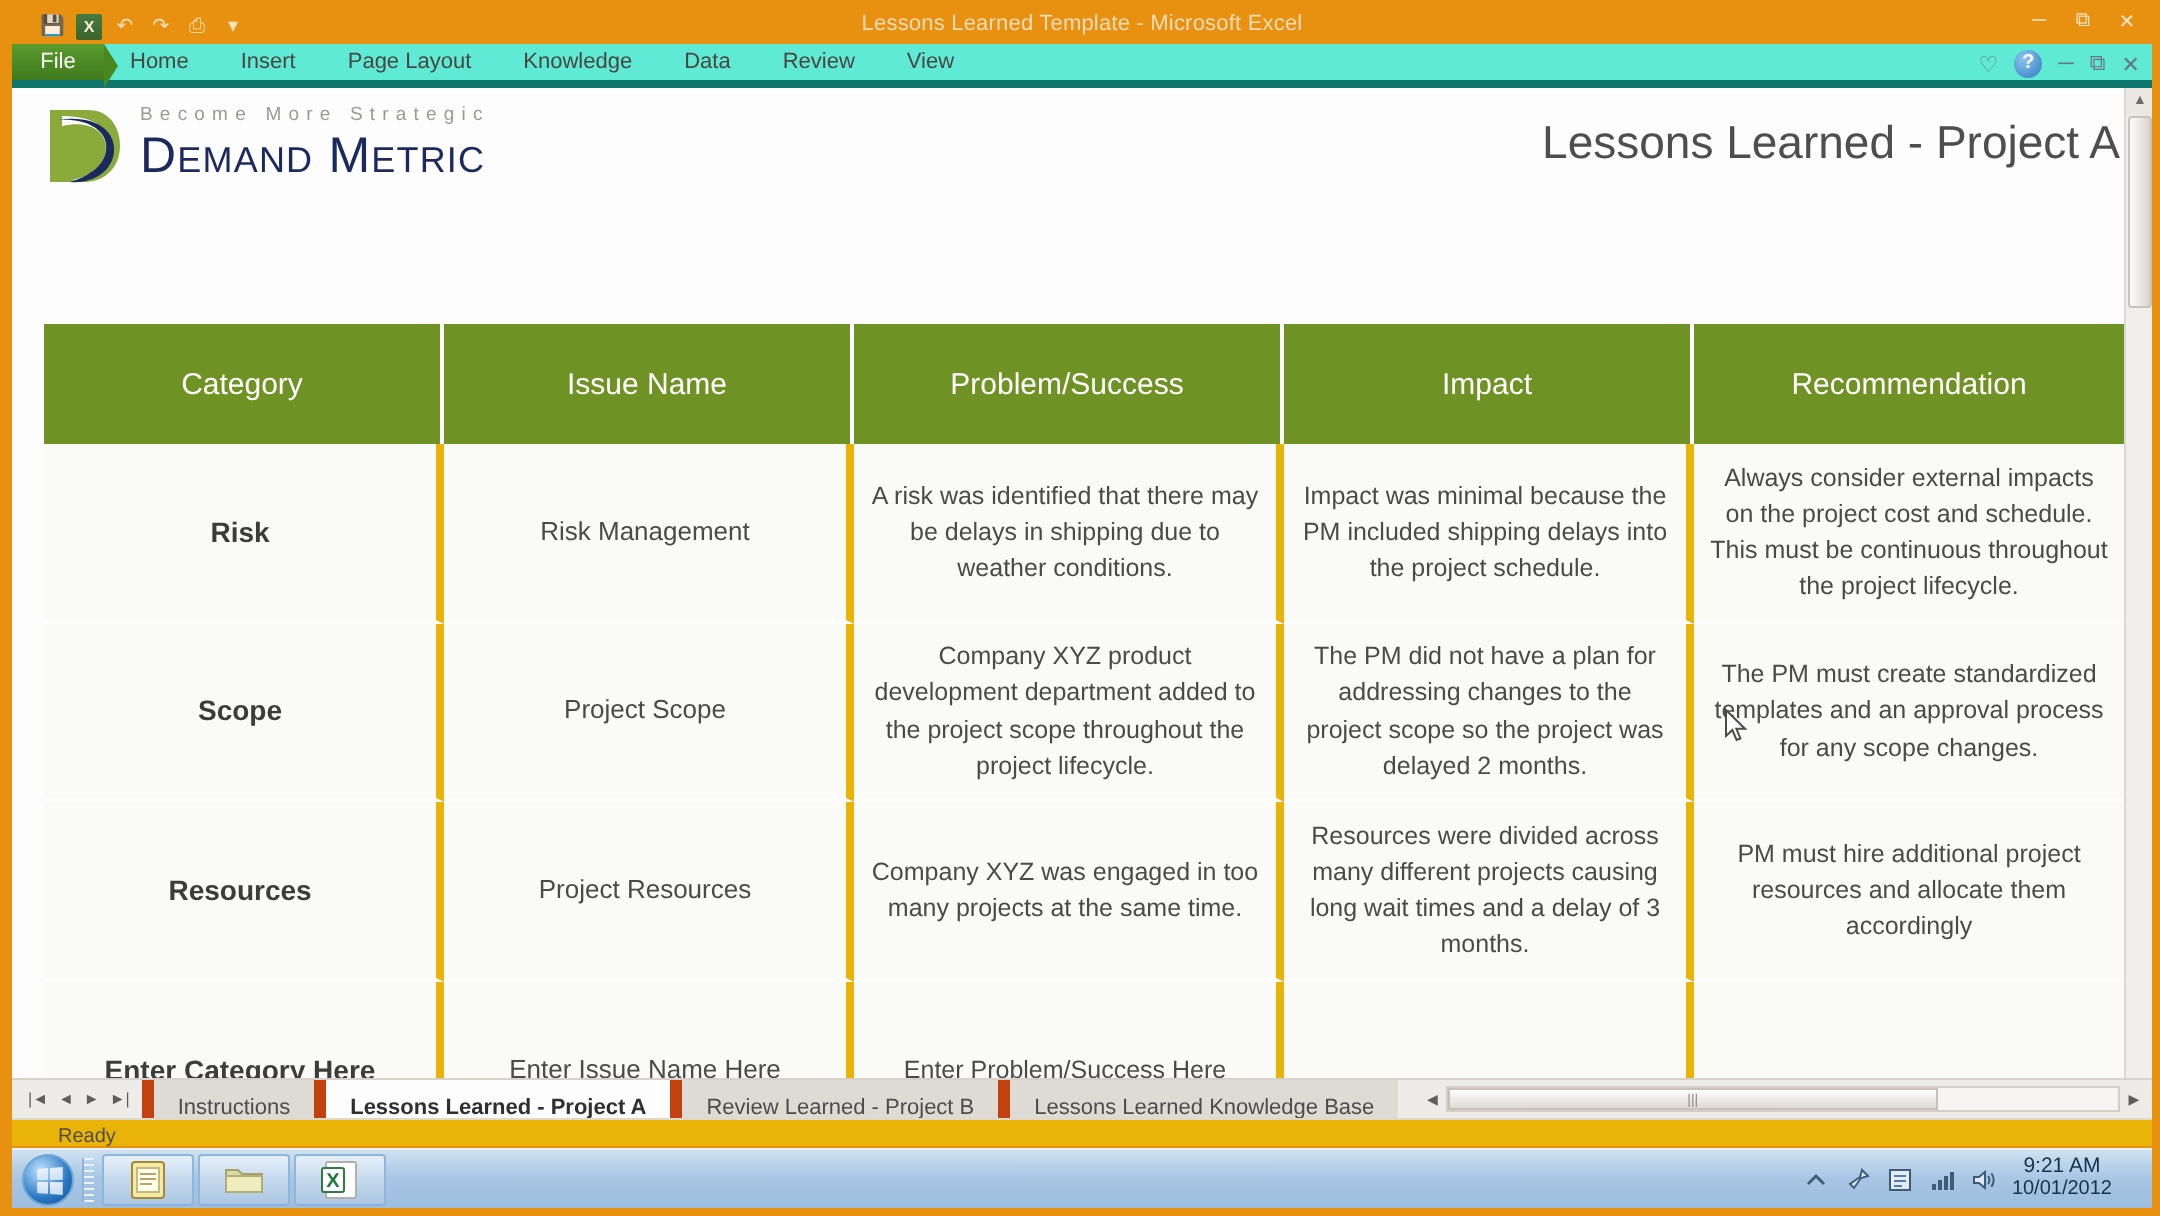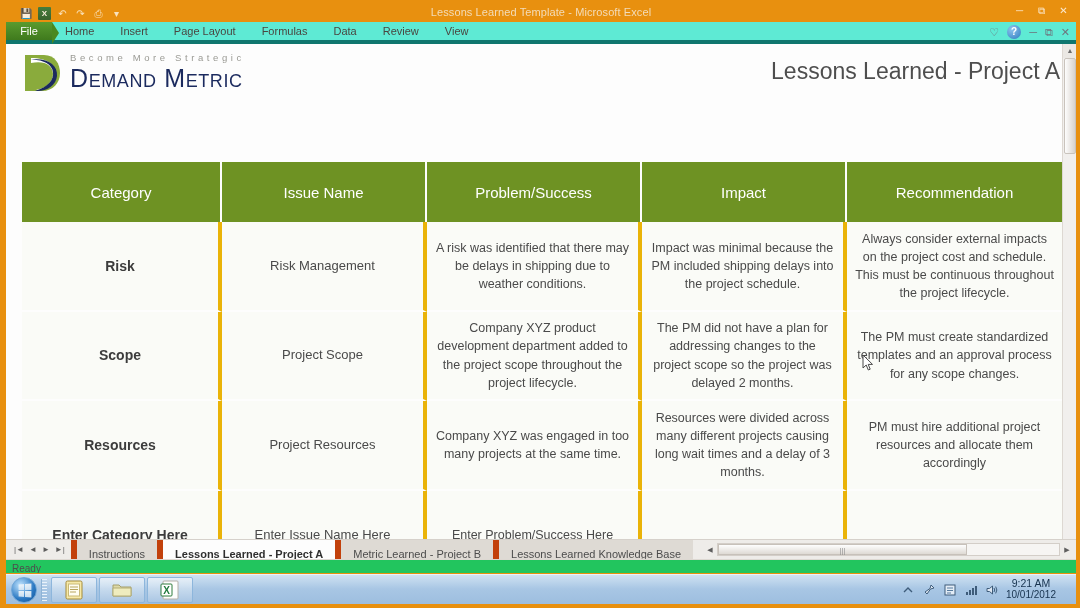--- a/index.html
+++ b/index.html
@@ -270,25 +270,25 @@
   #hthumb {
     position: absolute; left: 0; top: 0;
     width: 73%; height: 100%;
     background: linear-gradient(#fefefe,#dedad4);
     border: 1px solid #c7c1ba;
     text-align: center; font-size: 7px; color: #8b8b8b; line-height: 11px;
   }
 
   #statusbar {
     height: 18px;
-    background: #22c55e;
+    background: #eab308;
     border-top: 1px solid #ddd8d2;
     display: flex; align-items: center;
     font-size: 10px; color: #4d4d4d;
-    padding: 0 4px;
+    padding: 0 21px;
     position: relative;
   }
   #status-left { padding-left: 2px; }
   #status-right {
     position: absolute; right: 8px; top: 0;
     height: 18px;
     display: flex; align-items: center; gap: 5px;
   }
   .view-btn {
     width: 15px; height: 13px;
@@ -404,21 +404,21 @@
         <span class="win-btn">⧉</span>
         <span class="win-btn">✕</span>
       </div>
     </div>
 
     <div id="ribbon-tabs">
       <div id="file-tab">File</div>
       <div class="rb-tab">Home</div>
       <div class="rb-tab">Insert</div>
       <div class="rb-tab">Page Layout</div>
-      <div class="rb-tab">Formulas</div>
+      <div class="rb-tab">Knowledge</div>
       <div class="rb-tab">Data</div>
       <div class="rb-tab">Review</div>
       <div class="rb-tab">View</div>
       <div id="ribbon-right">
         <span>♡</span>
         <span id="help-btn">?</span>
         <span>─</span>
         <span>⧉</span>
         <span>✕</span>
       </div>
@@ -506,21 +506,21 @@
 
     <div id="tabbar">
       <div id="tab-nav">
         <span>|◄</span>
         <span>◄</span>
         <span>►</span>
         <span>►|</span>
       </div>
       <div class="sheet-tab">Instructions</div>
       <div class="sheet-tab active">Lessons Learned - Project A</div>
-      <div class="sheet-tab">Metric Learned - Project B</div>
+      <div class="sheet-tab">Review Learned - Project B</div>
       <div class="sheet-tab">Lessons Learned Knowledge Base</div>
       <div id="tabbar-sep"></div>
       <div id="hscroll">
         <div class="hs-arrow">◀</div>
         <div id="htrack">
           <div id="hthumb">|||</div>
         </div>
         <div class="hs-arrow">▶</div>
       </div>
     </div>

